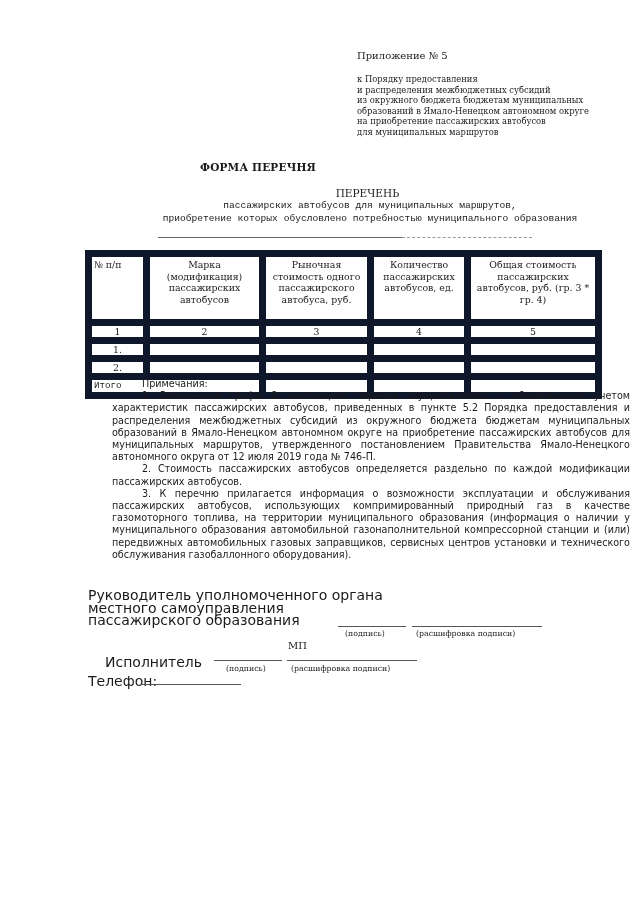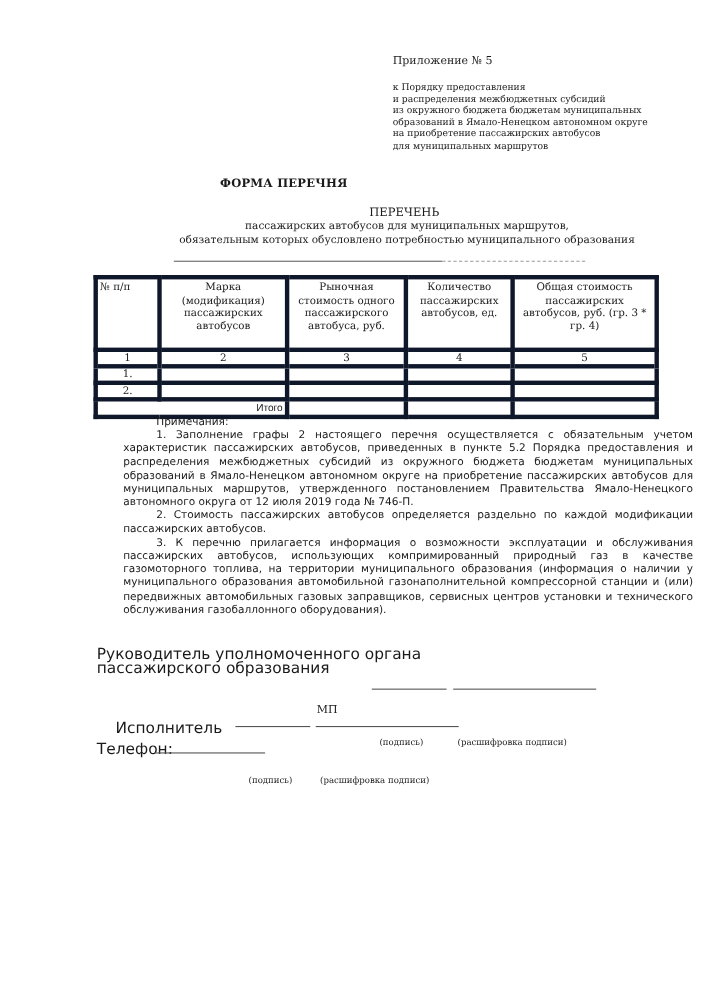--- a/index.html
+++ b/index.html
@@ -6,44 +6,44 @@
   body { width: 640px; height: 905px; position: relative; overflow: hidden;
          font-family: "DejaVu Serif", serif; color: #1a1a1a; }
   .abs { position: absolute; }
   .appendix-title { left: 357px; top: 50px; font-size: 10px; }
   .appendix-ref { left: 357px; top: 74px; font-size: 8.4px; line-height: 10.5px; }
   .form-title { left: 0; width: 516px; top: 161px; text-align: center;
                 font-size: 10.5px; font-weight: bold; letter-spacing: 0.2px; }
   .list-title { left: 0; width: 735px; top: 187px; text-align: center;
                 font-size: 10.5px; }
   .list-subtitle { left: 130px; width: 480px; top: 200px; text-align: center;
-                   font-size: 9.6px; line-height: 12.5px; }
+                   font-size: 9.6px; line-height: 12.5px; font-family: Liberation Mono, monospace; }
   .title-underline { left: 158px; top: 237px; width: 244px; height: 0;
                      border-top: 1px solid #666; }
   .title-underline2 { left: 402px; top: 237px; width: 130px; height: 0;
                       border-top: 1px dashed #999; }
   table.list { position: absolute; left: 85px; top: 250px; border-collapse: collapse;
                font-size: 9.4px; table-layout: fixed; }
-  table.list td { border: 4px solid #0f172a; padding: 0 2px; vertical-align: top;
+  table.list td { border: 7px solid #0f172a; padding: 0 2px; vertical-align: top;
                   text-align: center; line-height: 11.5px; }
   table.list tr.head td { height: 60px; padding-top: 2px; }
   table.list tr.nums td { height: 11px; line-height: 11px; border-top: 1.5px solid #333;
                           border-bottom: 1.5px solid #333; }
   table.list tr.row td { height: 11px; line-height: 11px; }
-  table.list tr.total td { height: 12px; line-height: 12px; text-align: right;
-                           font-family: Liberation Sans, sans-serif; font-size: 9.2px; }
+  table.list tr.total td { height: 12px; line-height: 12px; text-align: left;
+                           font-family: Liberation Mono, monospace; font-size: 9.2px; }
   table.list td.first-col { text-align: left; }
   .notes { left: 88px; top: 378px; width: 518px; font-size: 9.6px; line-height: 12.2px;
            font-family: "DejaVu Sans", sans-serif; text-align: justify; margin-left: 24px; }
   .notes p { margin: 0; text-indent: 30px; }
   .notes .notes-head { text-indent: 30px; }
   .sig-block { font-family: "DejaVu Sans", sans-serif; font-size: 14px; }
   .head-org { left: 88px; top: 589px; line-height: 12.5px; }
   .sig-line { height: 0; border-top: 1px solid #555; }
-  .sig-caption { font-size: 7.8px; font-family: "DejaVu Serif", serif; margin-top: 41px; }
+  .sig-caption { font-size: 7.8px; font-family: "DejaVu Serif", serif; }
   .mp { left: 288px; top: 640px; font-size: 10px; text-align: right; }
   .executor { left: 88px; top: 654px; padding-left: 17px; }
   .phone { left: 88px; top: 673px; }
   .phone-line { left: 141px; top: 684px; width: 100px; height: 0; border-top: 1px solid #555; }
 </style>
 </head>
 <body>
 
 <div class="abs appendix-title">Приложение № 5</div>
 <div class="abs appendix-ref">
@@ -52,21 +52,21 @@
   <div>из окружного бюджета бюджетам муниципальных</div>
   <div>образований в Ямало-Ненецком автономном округе</div>
   <div>на приобретение пассажирских автобусов</div>
   <div>для муниципальных маршрутов</div>
 </div>
 
 <div class="abs form-title">ФОРМА ПЕРЕЧНЯ</div>
 <div class="abs list-title">ПЕРЕЧЕНЬ</div>
 <div class="abs list-subtitle">
   <div>пассажирских автобусов для муниципальных маршрутов,</div>
-  <div>обязательным которых обусловлено потребностью муниципального образования</div>
+  <div>приобретение которых обусловлено потребностью муниципального образования</div>
 </div>
 <div class="abs title-underline"></div>
 <div class="abs title-underline2"></div>
 
 <table class="list">
   <colgroup>
     <col style="width:58px">
       <col style="width:116px">
       <col style="width:108px">
       <col style="width:97px">
@@ -112,20 +112,21 @@
 
 <div class="abs notes">
   <p class="notes-head">Примечания:</p>
   <p>1. Заполнение графы 2 настоящего перечня осуществляется с обязательным учетом характеристик пассажирских автобусов, приведенных в пункте 5.2 Порядка предоставления и распределения межбюджетных субсидий из окружного бюджета бюджетам муниципальных образований в Ямало-Ненецком автономном округе на приобретение пассажирских автобусов для муниципальных маршрутов, утвержденного постановлением Правительства Ямало-Ненецкого автономного округа от 12 июля 2019 года № 746-П.</p>
   <p>2. Стоимость пассажирских автобусов определяется раздельно по каждой модификации пассажирских автобусов.</p>
   <p>3. К перечню прилагается информация о возможности эксплуатации и обслуживания пассажирских автобусов, использующих компримированный природный газ в качестве газомоторного топлива, на территории муниципального образования (информация о наличии у муниципального образования автомобильной газонаполнительной компрессорной станции и (или) передвижных автомобильных газовых заправщиков, сервисных центров установки и технического обслуживания газобаллонного оборудования).</p>
 </div>
 
 <div class="abs sig-block head-org">
   <div>Руководитель уполномоченного органа</div>
+  <div>местного самоуправления</div>
   <div>пассажирского образования</div>
 </div>
 <div class="abs sig-line" style="left:338px; top:626px; width:68px;"></div>
 <div class="abs sig-line" style="left:412px; top:626px; width:130px;"></div>
 <div class="abs sig-caption" style="left:345px; top:629px;">(подпись)</div>
 <div class="abs sig-caption" style="left:416px; top:629px;">(расшифровка подписи)</div>
 
 <div class="abs mp">МП</div>
 
 <div class="abs sig-block executor">Исполнитель</div>

